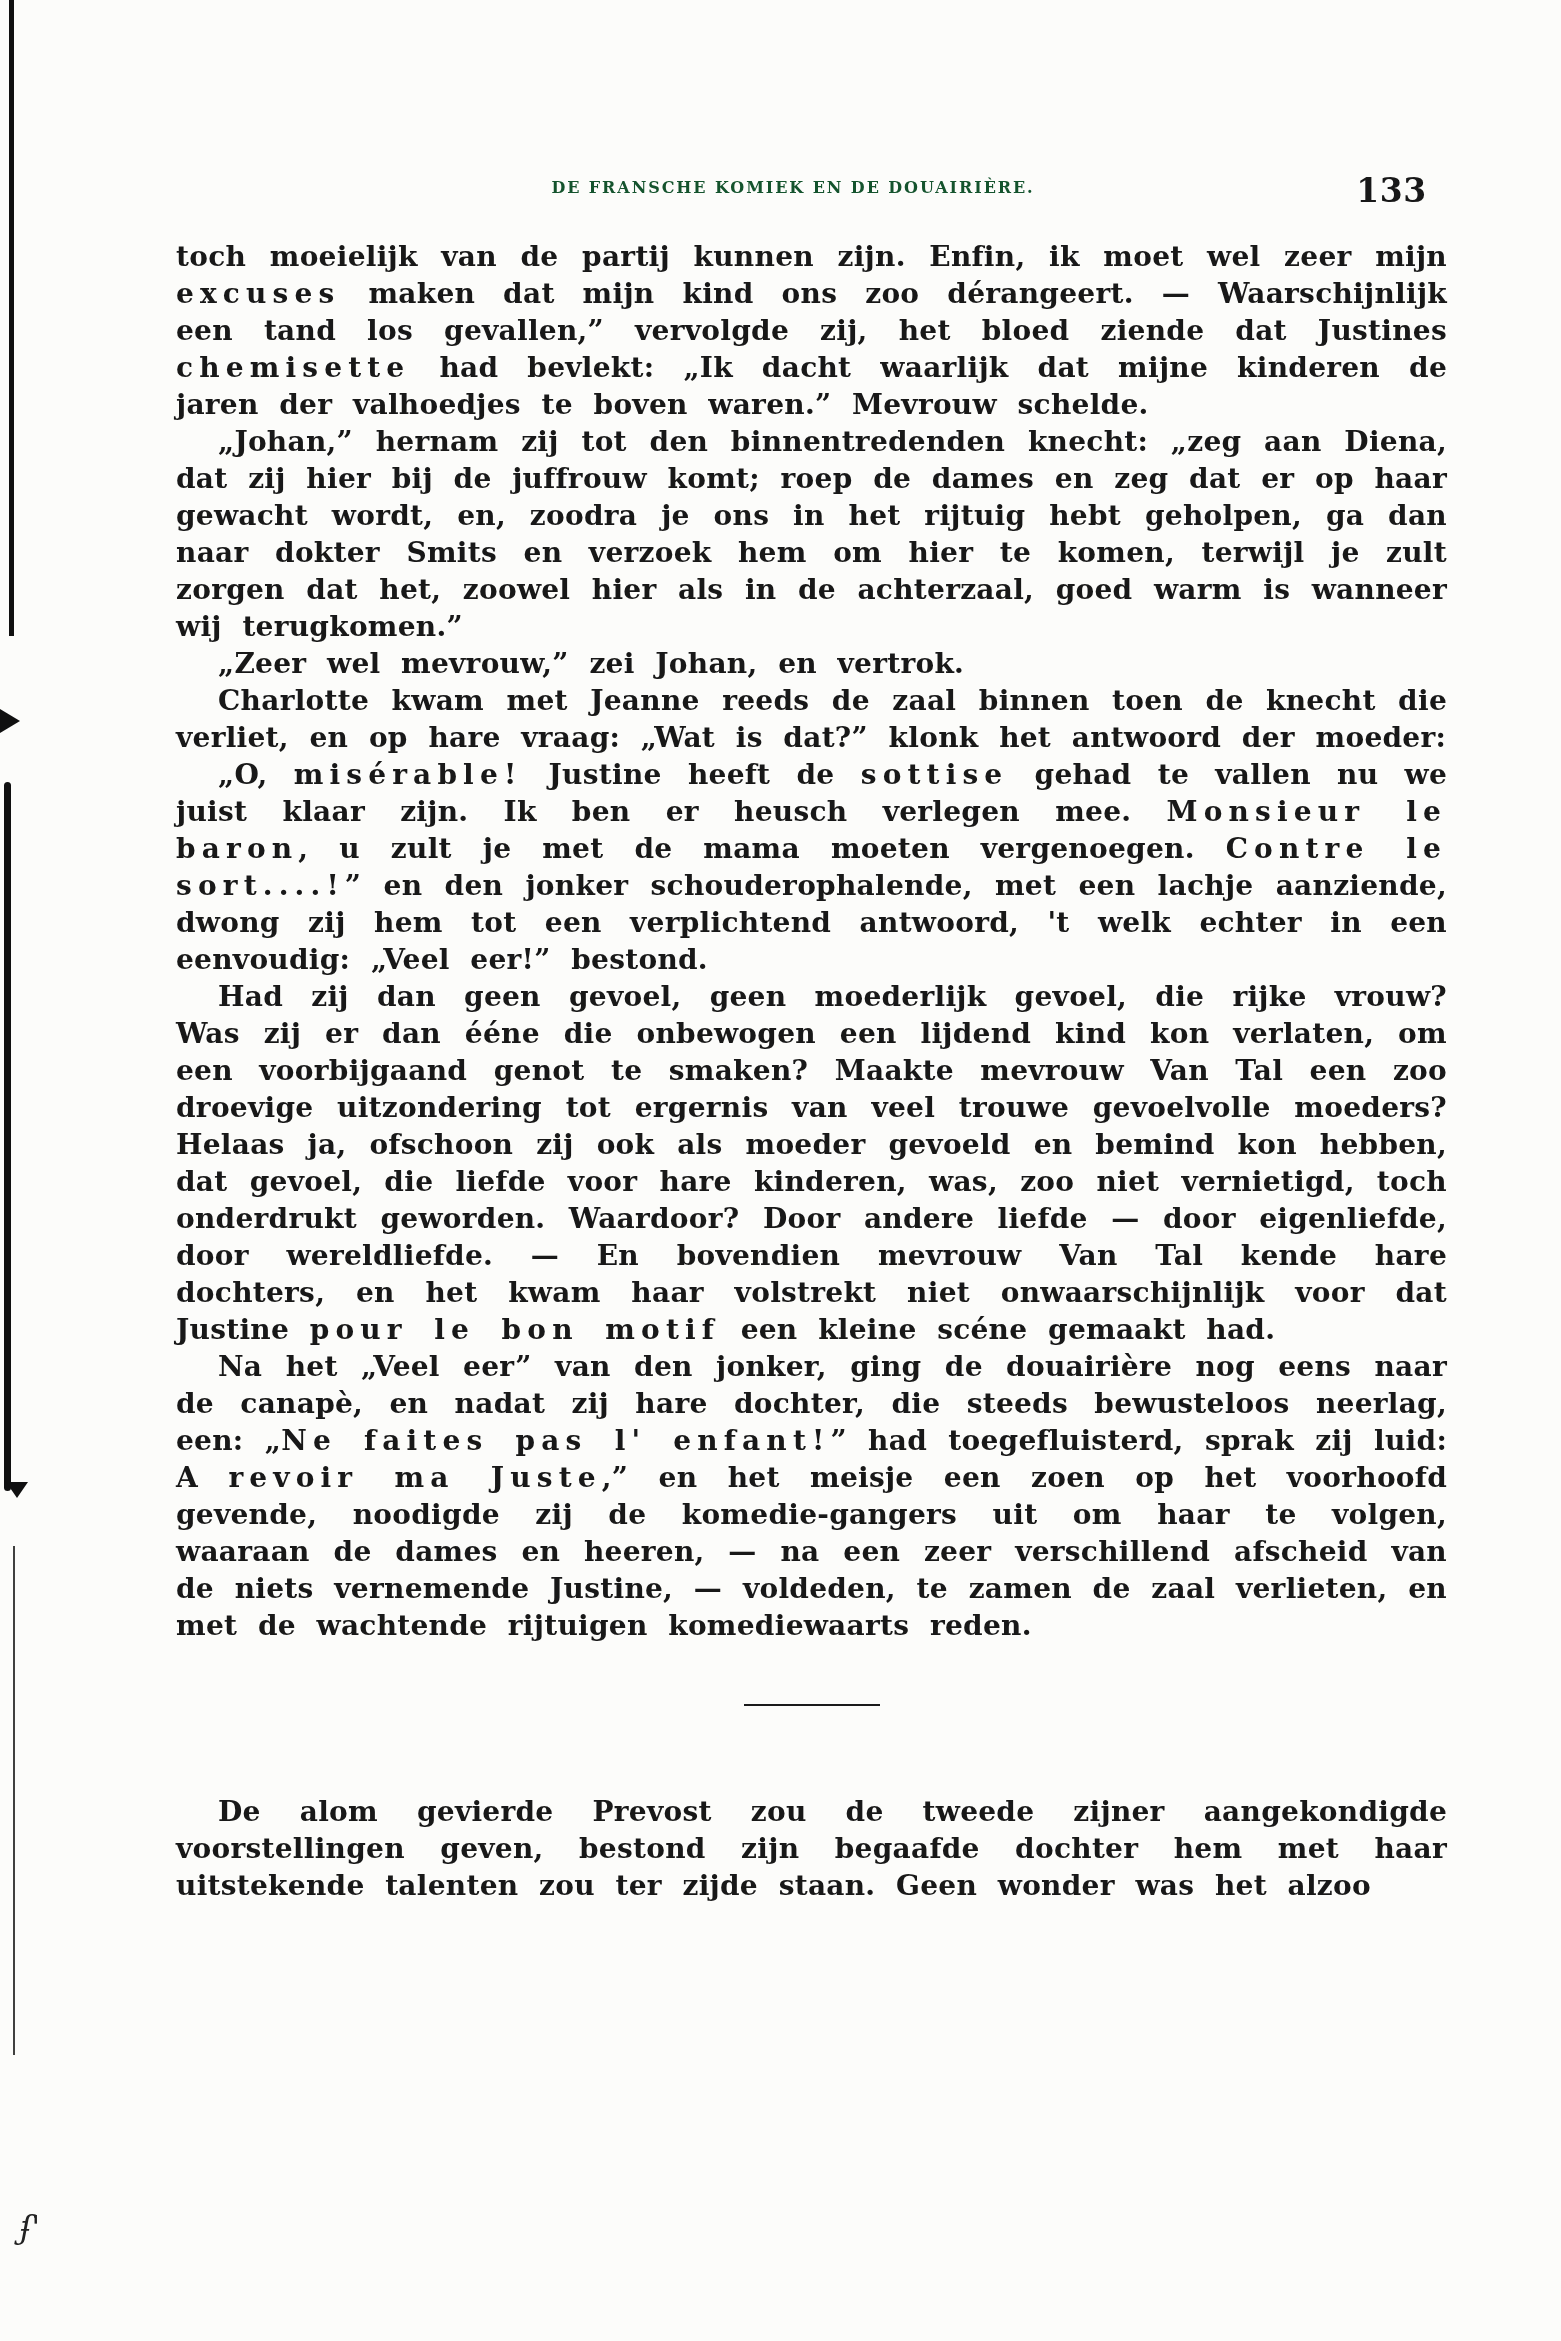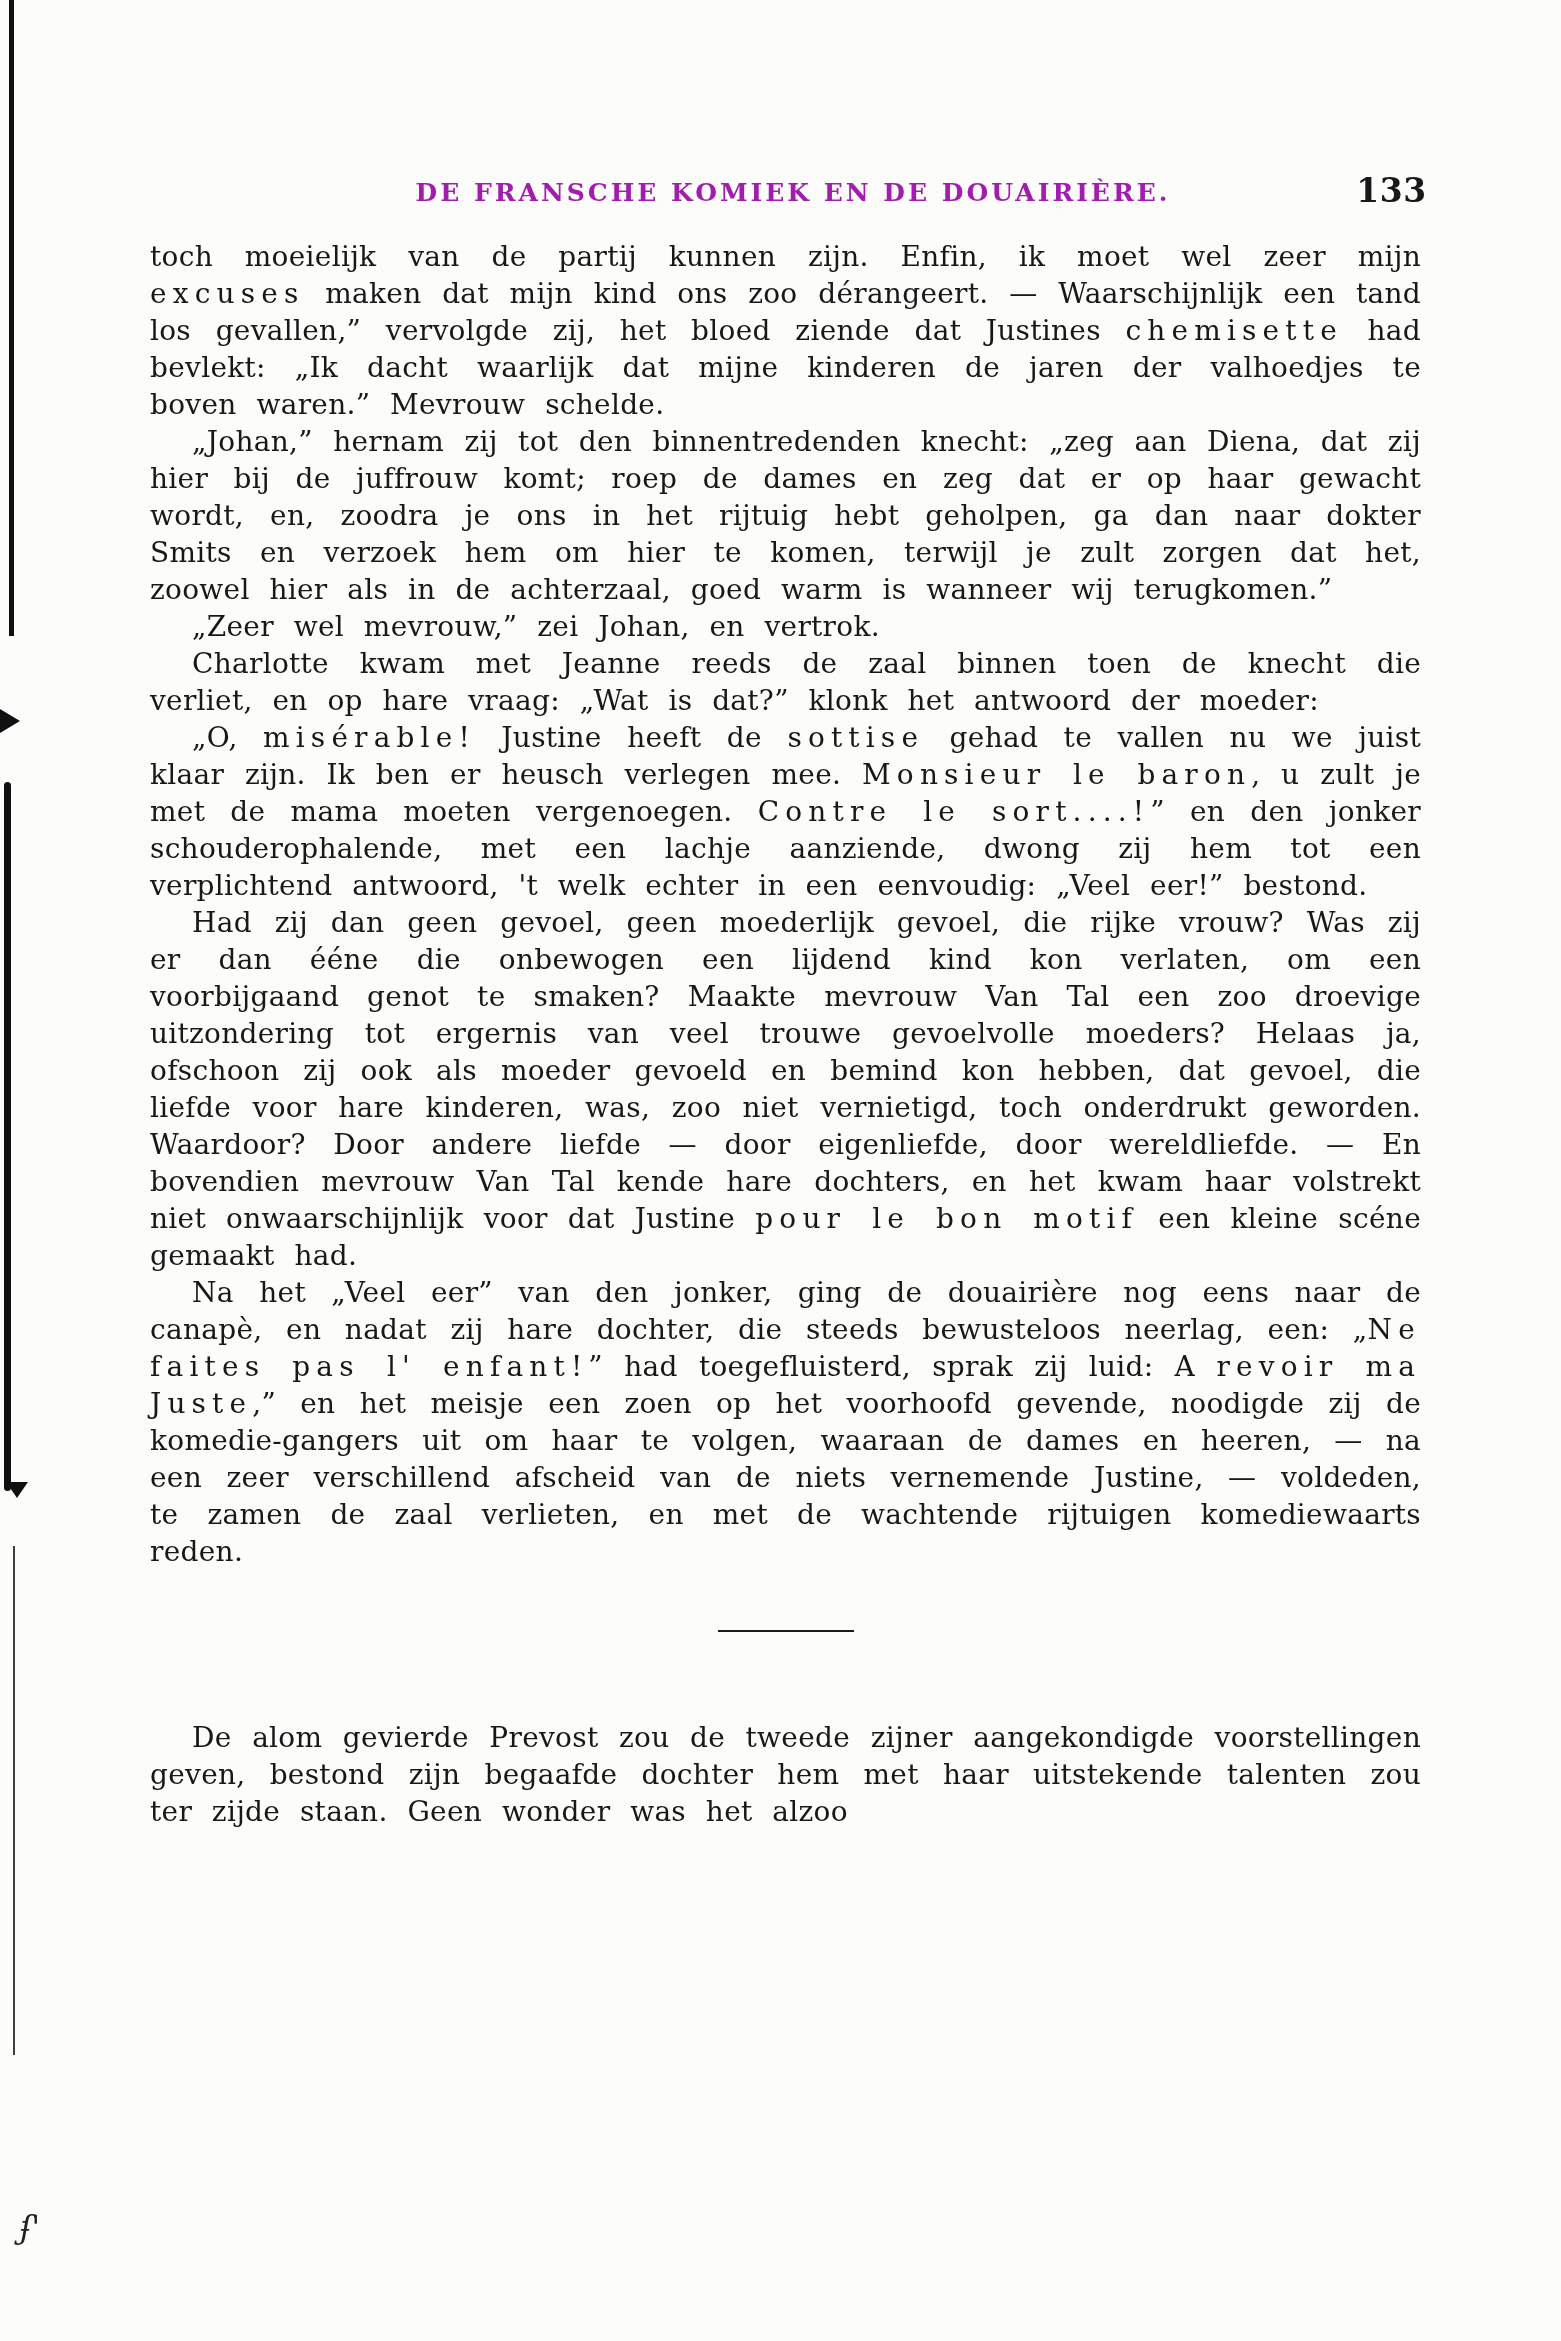--- a/index.html
+++ b/index.html
@@ -40,39 +40,40 @@
   }
 
   .header {
     position: absolute;
     left: 159px;
     top: 178px;
     width: 1268px;
     text-align: center;
   }
   .running-title {
-    font-size: 25px;
+    font-size: 16px;
     font-weight: 700;
     letter-spacing: 0.12em;
-    color: #a21caf;
+    color: #14532d;
   }
   .pagenum {
     position: absolute;
     right: 0;
     top: -7.3px;
     font-size: 33px;
     font-weight: 700;
     letter-spacing: 0.02em;
   }
 
   .body-text {
     position: absolute;
-    left: 150px;
+    left: 176px;
     top: 238px;
     width: 1271px;
+    font-weight: bold;
   }
   .para {
     margin: 0;
     font-size: 28px;
     line-height: 37px;
     text-align: justify;
     word-spacing: 0.38em;
     letter-spacing: 0.01em;
   }
   .para.indent { text-indent: 42px; }

